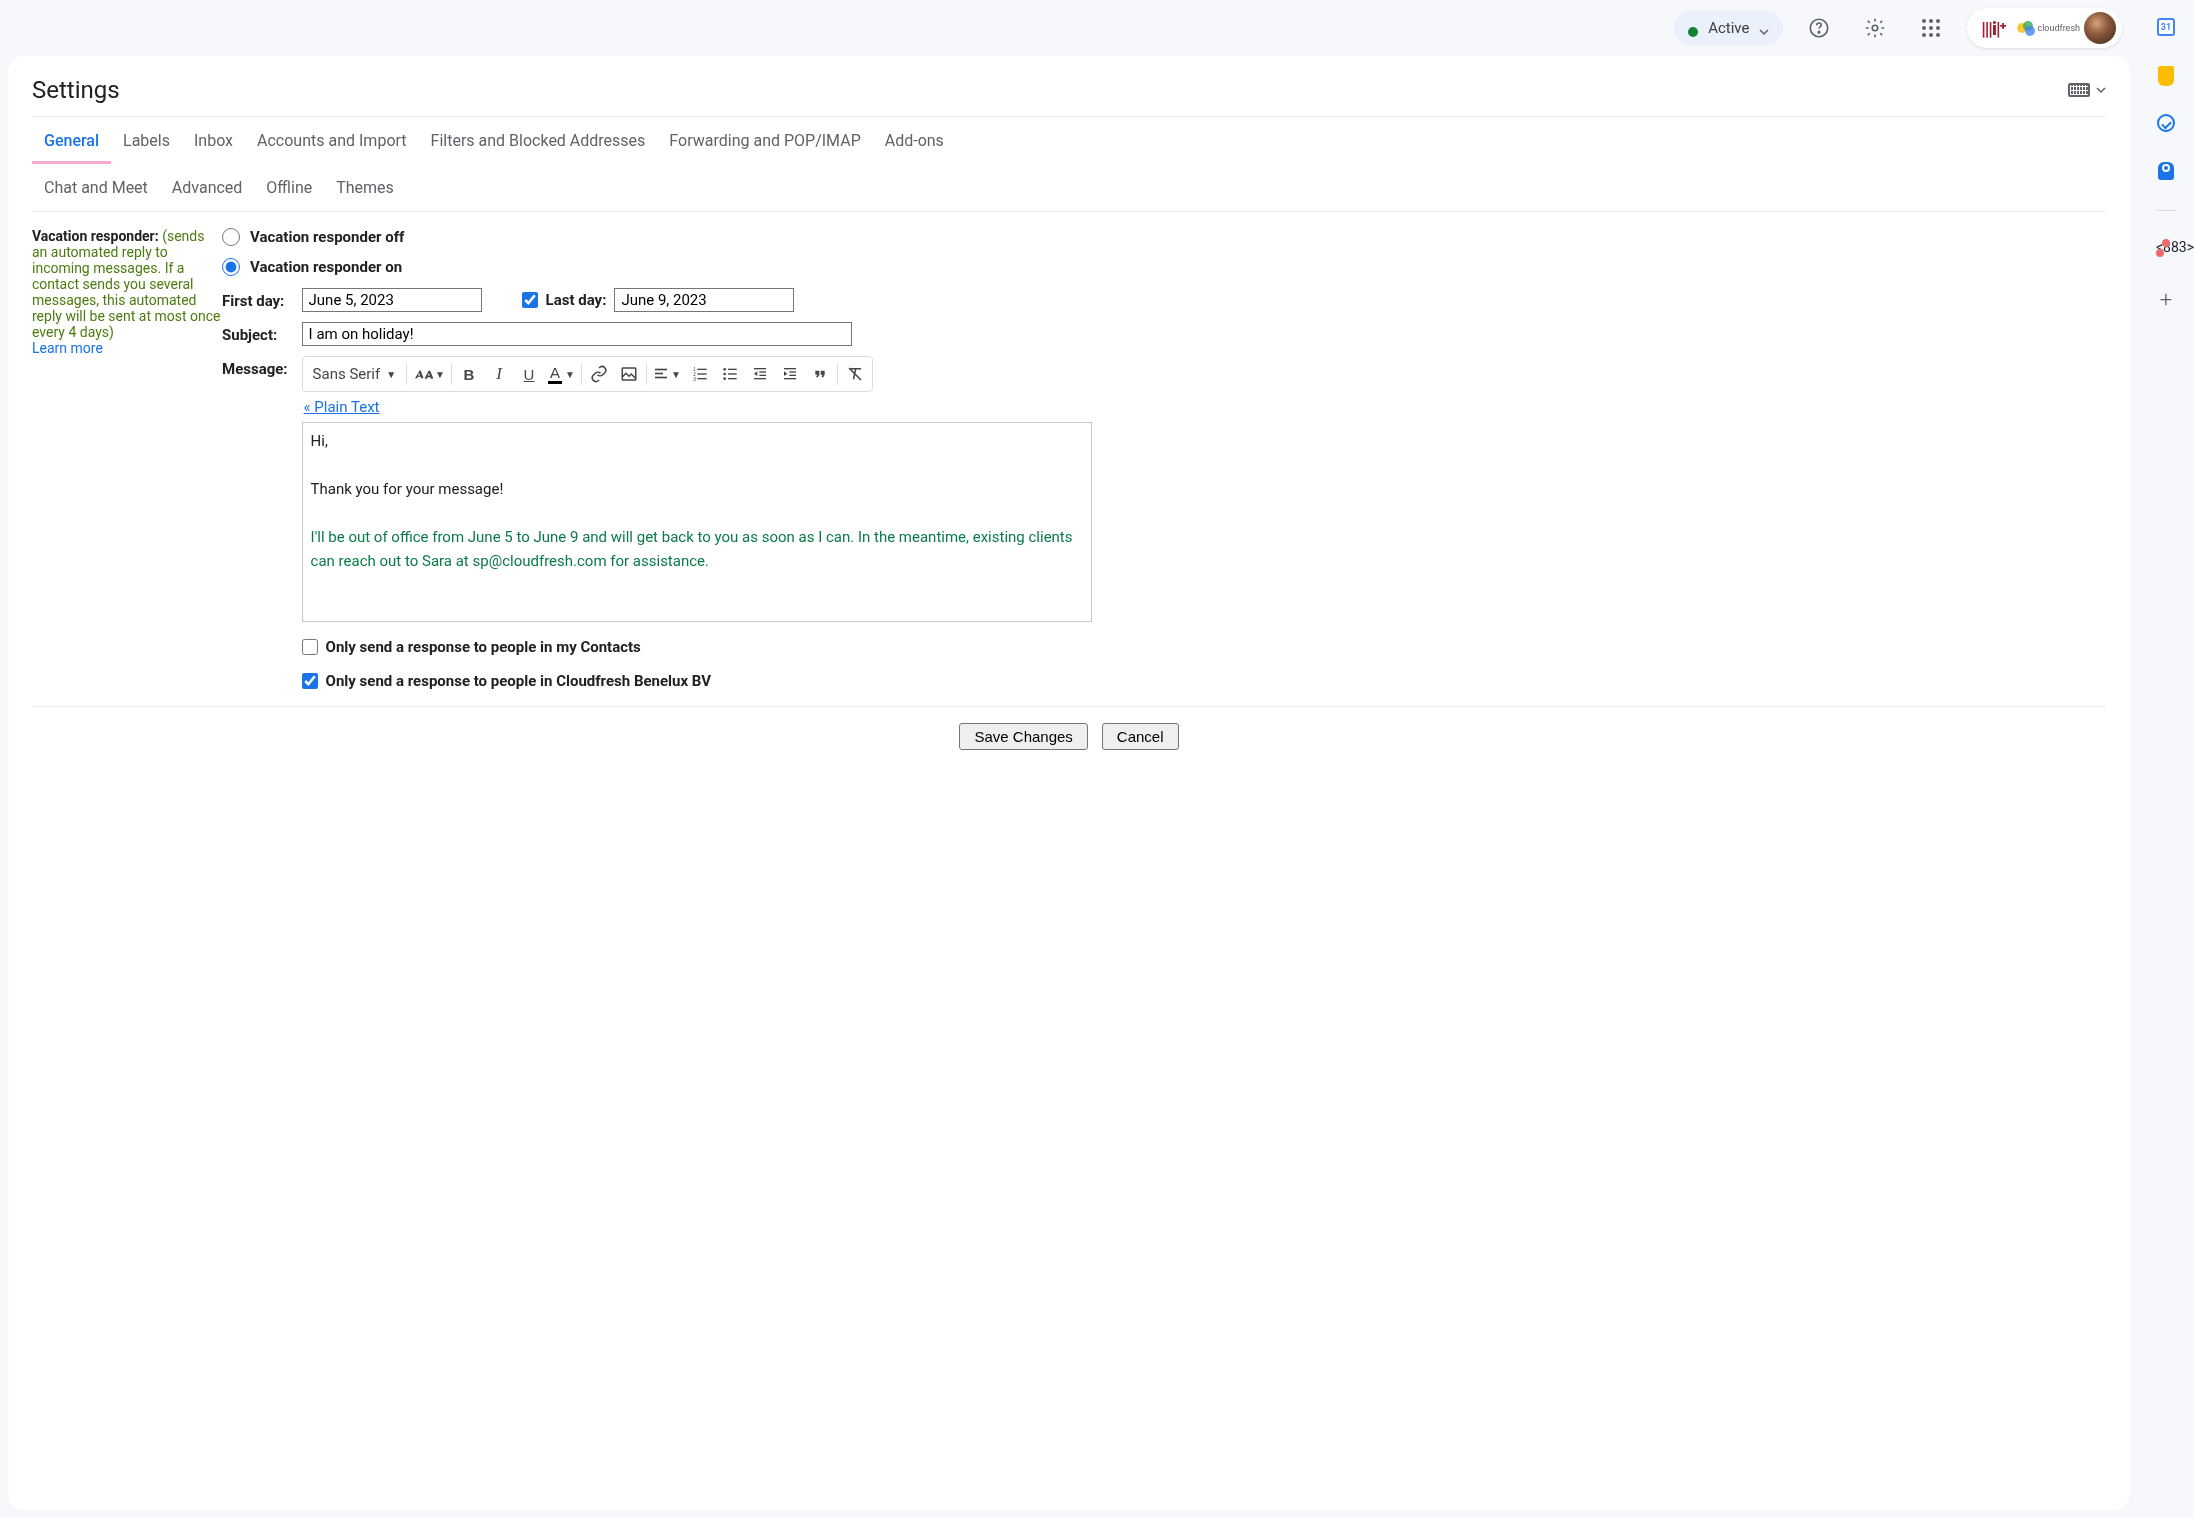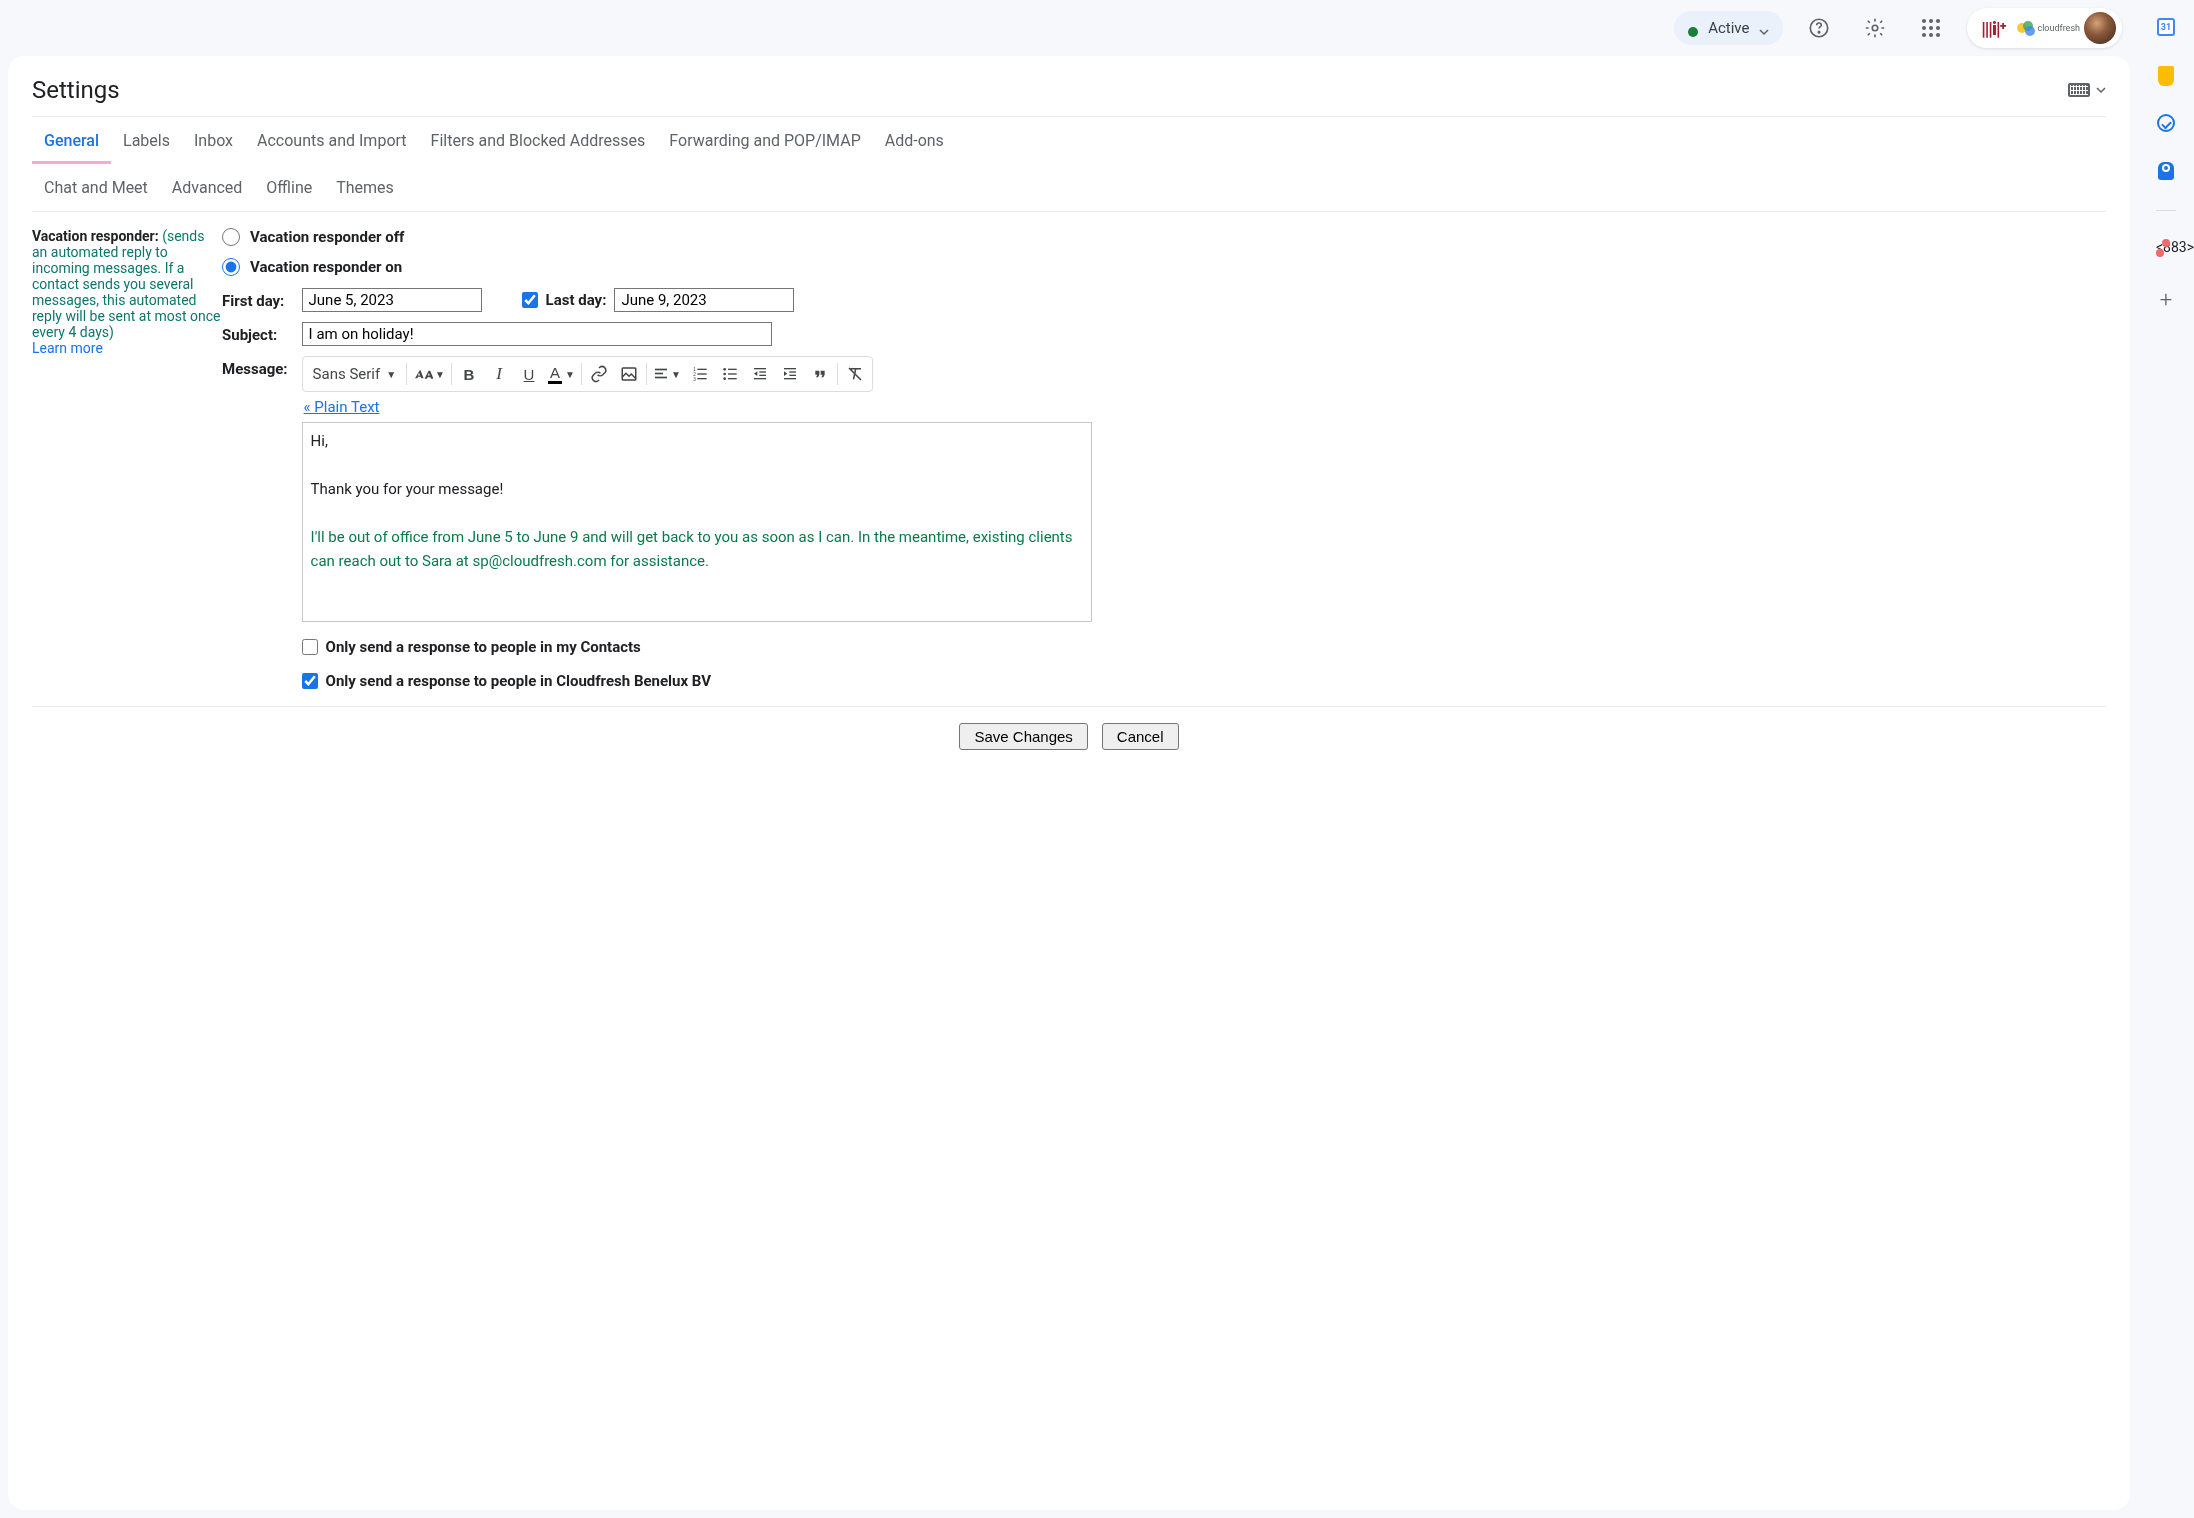--- a/index.html
+++ b/index.html
@@ -38,35 +38,35 @@
 
 .tabs { border-top: 1px solid #e8eaed; border-bottom: 1px solid #e8eaed; padding: 0; }
 .tab-row { display: flex; flex-wrap: wrap; gap: 0; }
 .tab { padding: 14px 12px; font-size: 16px; color: #5f6368; cursor: pointer; white-space: nowrap; }
 .tab.active { color: #1a73e8; font-weight: 500; border-bottom: 3px solid #f9a8d4; padding-bottom: 11px; }
 
 
 .section { display: flex; padding: 16px 0; border-bottom: 1px solid #e8eaed; }
 .section-label { width: 190px; flex-shrink: 0; font-size: 14px; }
 .section-label .title { font-weight: 700; }
-.section-label .desc { font-weight: 400; color: #0f766e; }
+.section-label .desc { font-weight: 400; color: #4d7c0f; }
 .learn-more { color: #1a73e8; cursor: pointer; }
 .section-body { flex: 1; }
 
 .radio-row { display: flex; align-items: center; gap: 10px; margin-bottom: 12px; }
 .radio-row input[type="radio"] { width: 18px; height: 18px; accent-color: #1a73e8; cursor: pointer; }
 .radio-row label { font-weight: 700; font-size: 15px; cursor: pointer; }
 
 .form-grid { display: grid; grid-template-columns: auto 1fr; gap: 10px 14px; align-items: start; margin-left: 0; }
 .form-label { font-weight: 700; font-size: 15px; padding-top: 4px; white-space: nowrap; }
 .date-row { display: flex; align-items: center; gap: 40px; flex-wrap: wrap; }
 .date-field { display: flex; align-items: center; gap: 8px; }
 .date-input, .subject-input { border: 1px solid #767676; padding: 2px 6px; font-size: 15px; font-family: inherit; }
 .date-input { width: 180px; }
-.subject-input { width: 470px; }
+.subject-input { width: 550px; }
 .last-day-check { width: 16px; height: 16px; accent-color: #1a73e8; cursor: pointer; }
 
 
 .editor-wrap { display: flex; flex-direction: column; }
 .toolbar { display: flex; align-items: center; border: 1px solid #dadce0; border-radius: 4px; padding: 2px; background: #fff; flex-wrap: wrap; width: fit-content; }
 .tool-sep { width: 1px; height: 22px; background: #dadce0; margin: 0 2px; }
 .tool-btn { min-width: 30px; height: 30px; border: none; background: transparent; cursor: pointer; display: flex; align-items: center; justify-content: center; color: #444746; font-size: 15px; border-radius: 4px; padding: 0 4px; }
 .font-select { display: flex; align-items: center; gap: 6px; padding: 0 8px; cursor: pointer; font-size: 15px; color: #444746; }
 .caret { font-size: 10px; color: #444746; }
 .bold { font-weight: 700; }

